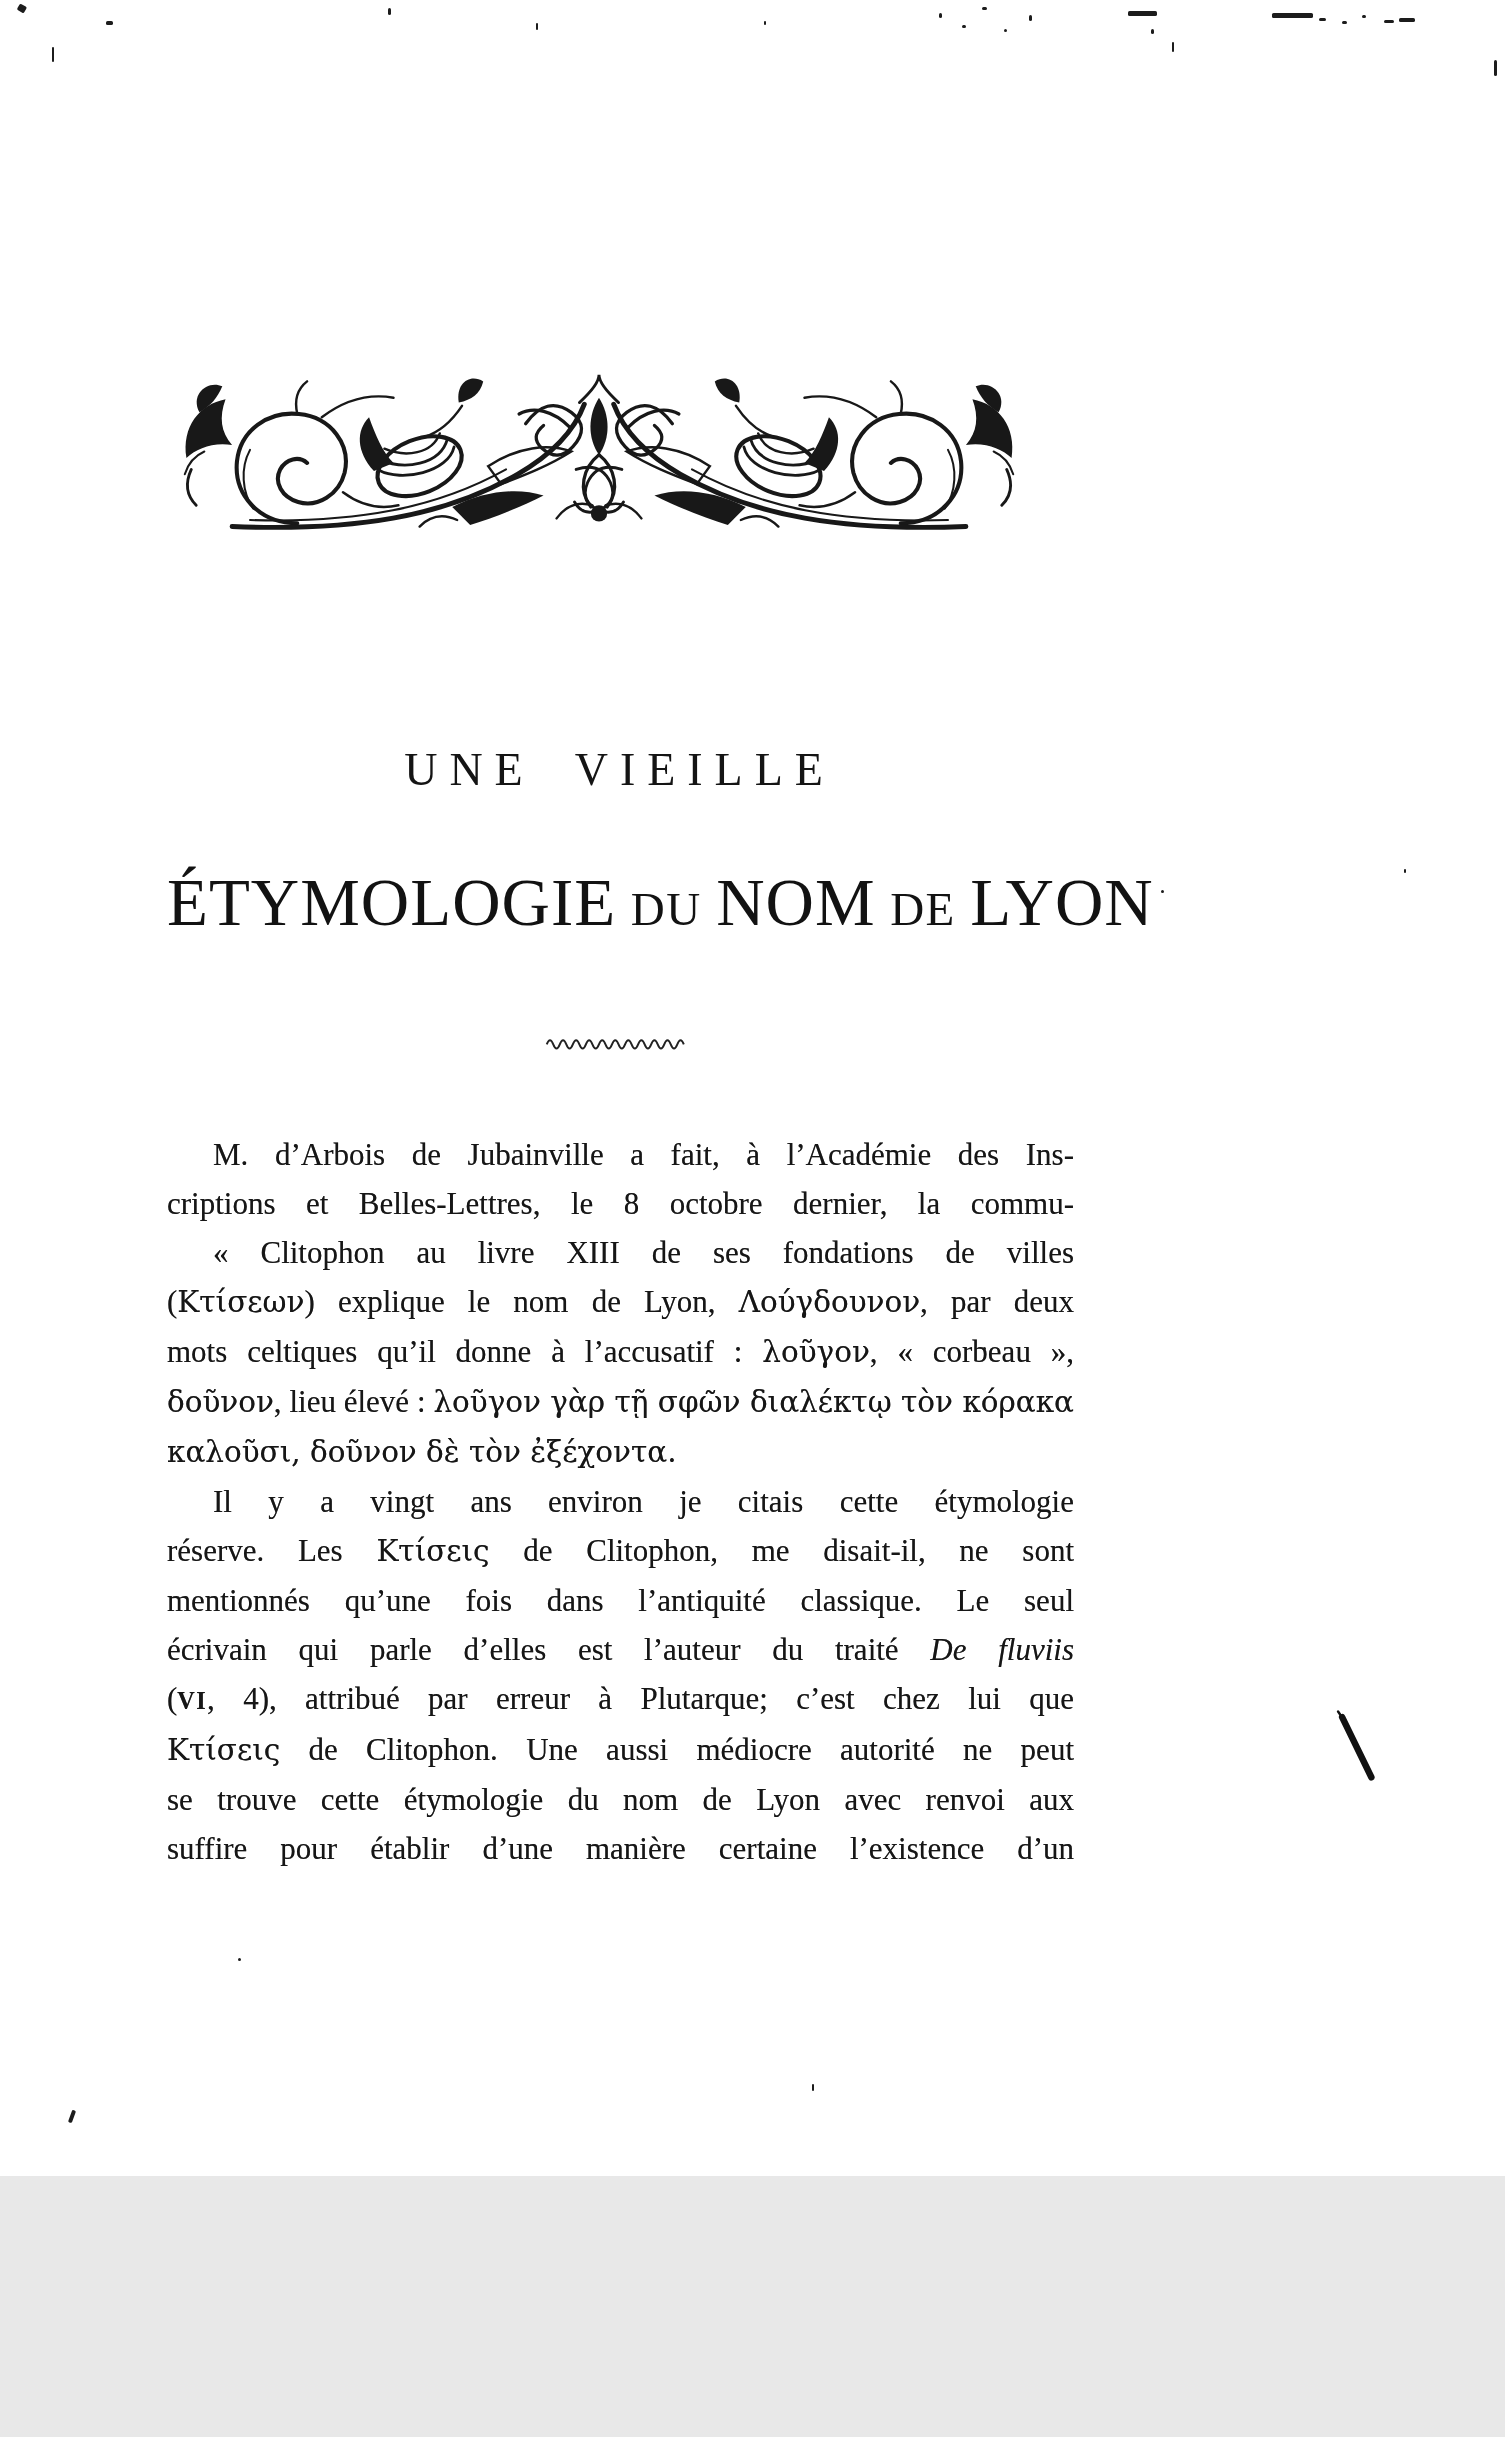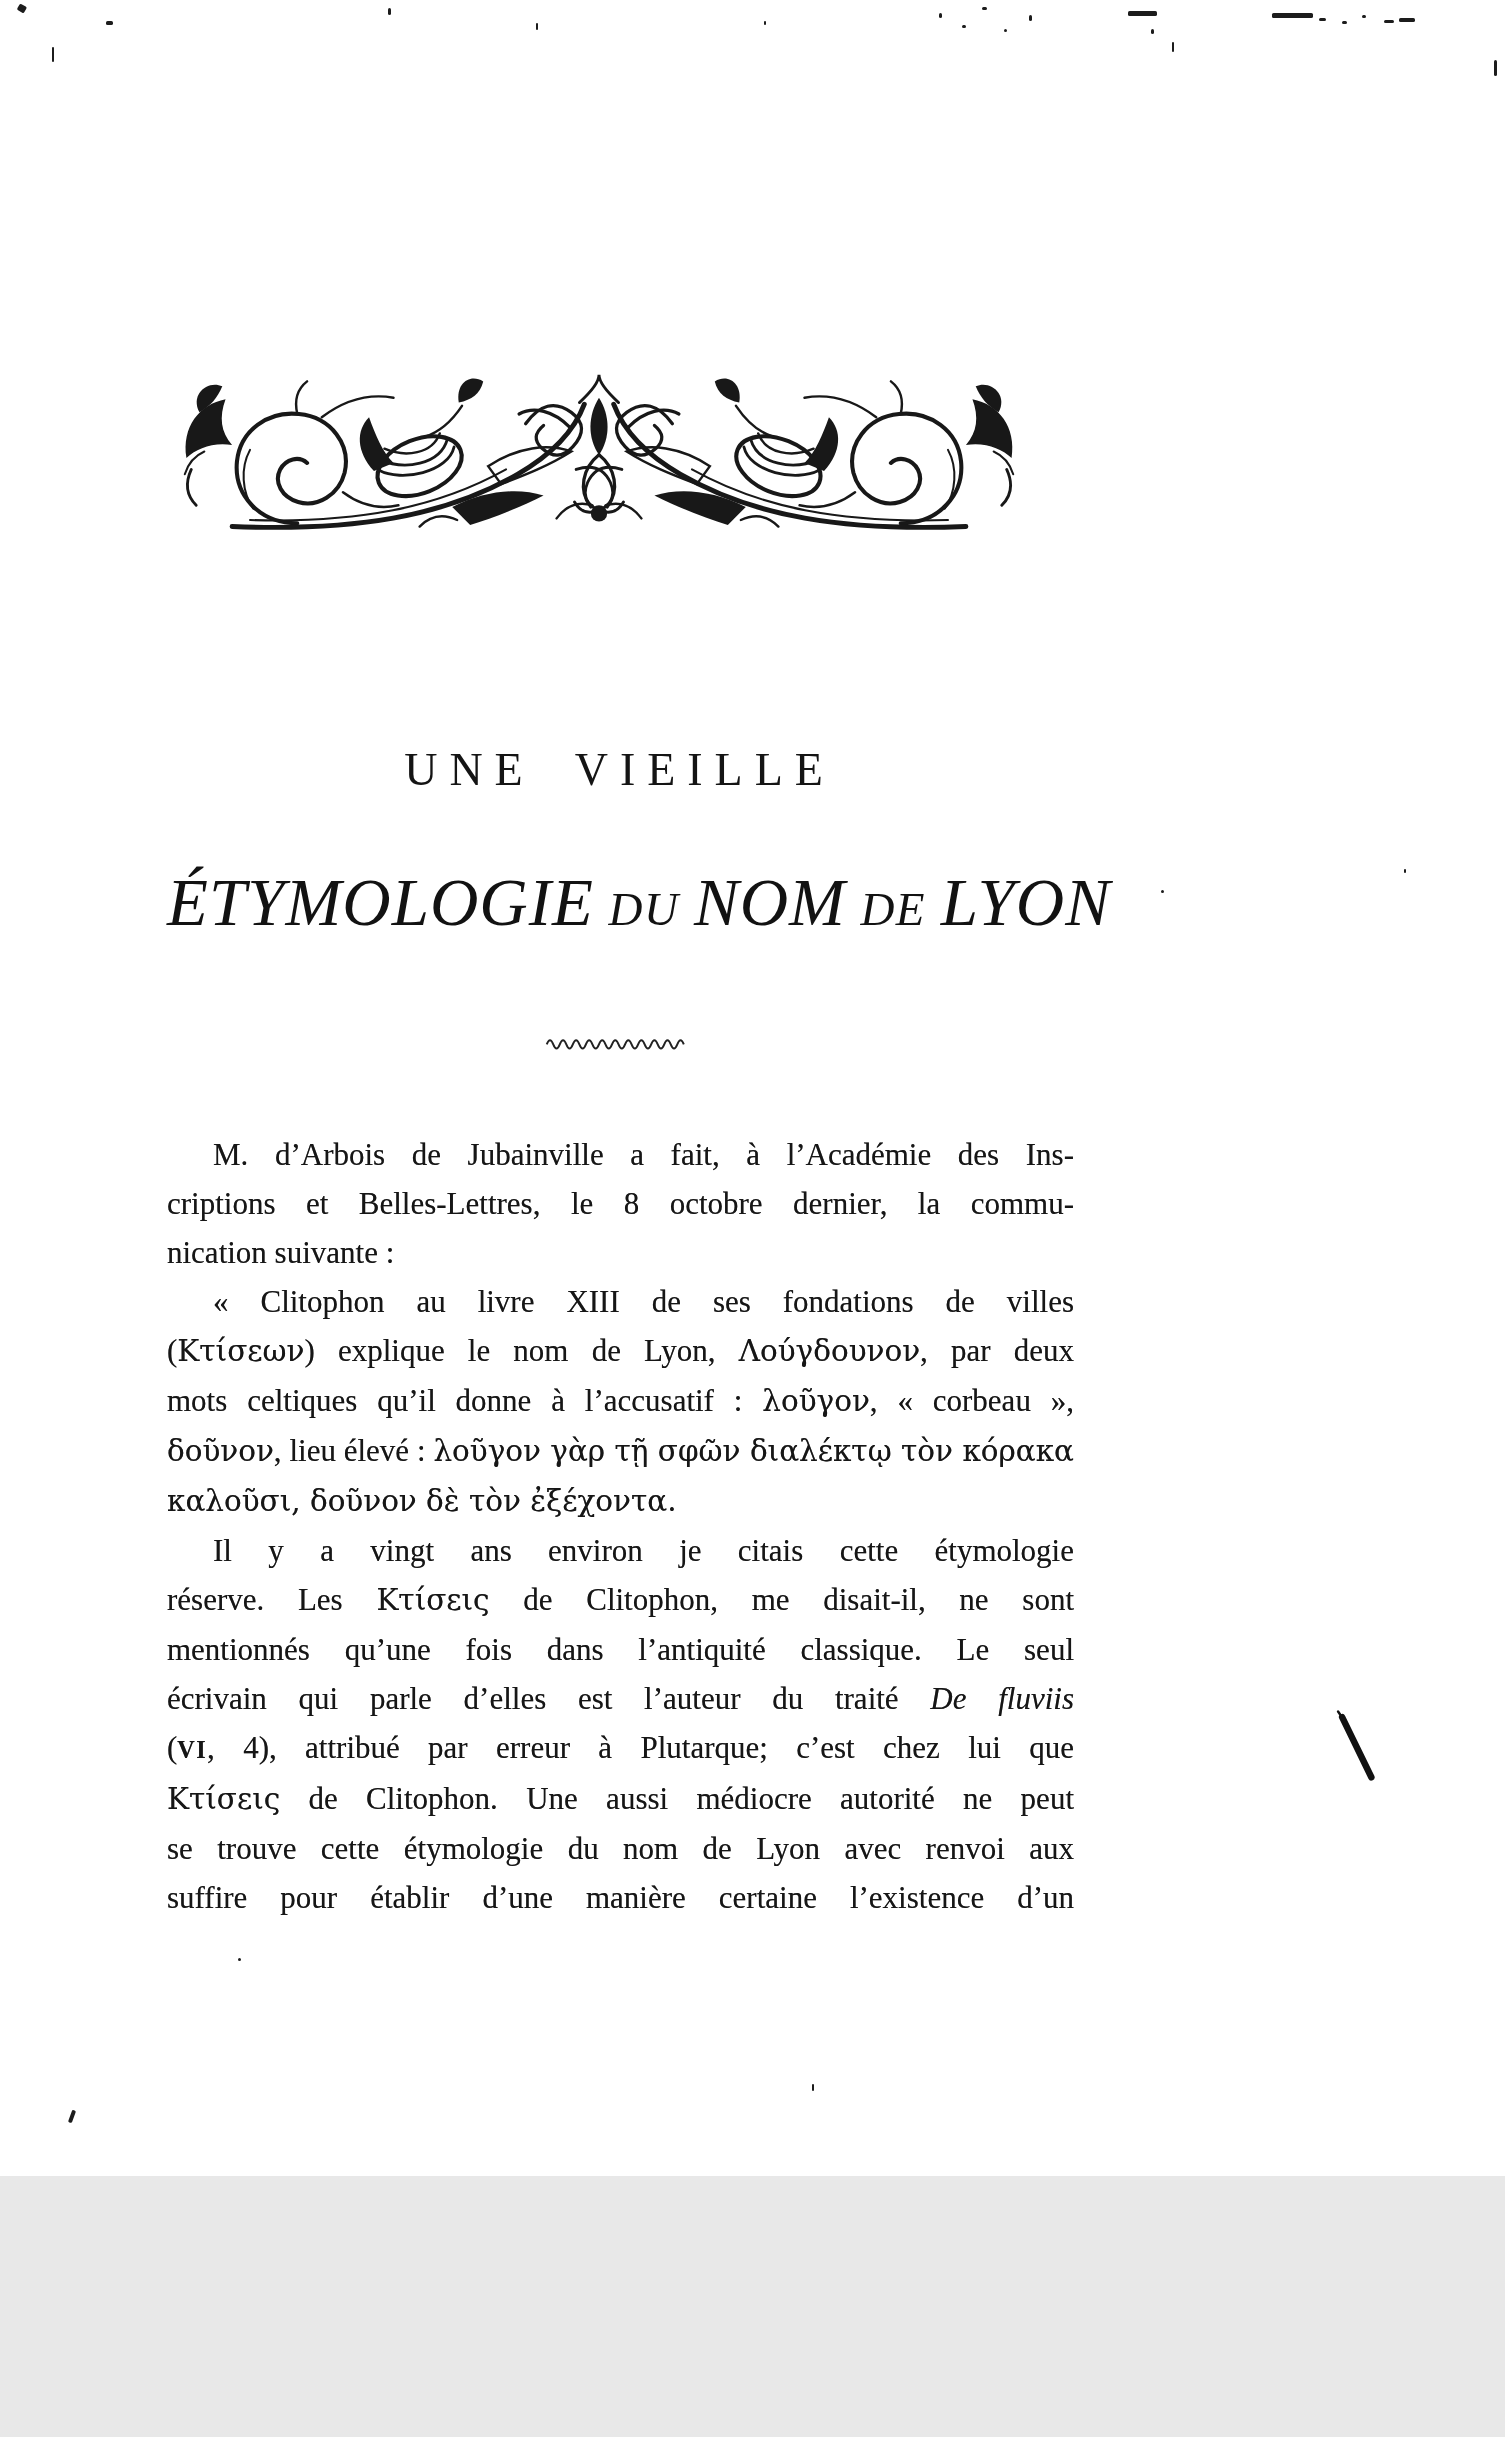--- a/index.html
+++ b/index.html
@@ -15,21 +15,21 @@
   .ornament{position:absolute;left:175px;top:369px;width:848px;height:165px;}
   
   .title1{
     position:absolute;left:167px;top:747px;width:905px;
     text-align:center;font-size:46px;line-height:1;
     letter-spacing:0.26em;word-spacing:0.38em;
     color:#141414;white-space:nowrap;
   }
   .title2{
     position:absolute;left:167px;top:869px;width:905px;
-    text-align:center;font-style:italic;line-height:1;
+    text-align:center;line-height:1;
     color:#121212;white-space:nowrap;
   }
   .title2 .big{font-size:67px;letter-spacing:0.015em;}
   .title2 .small{font-size:47px;letter-spacing:0.03em;padding:0 11.4px;}
   
   .squiggle{position:absolute;left:545px;top:1037px;width:143px;height:14.7px;}
   
   .body-text{
     position:absolute;left:167px;top:1130px;width:907px;
     font-size:31px;line-height:49px;
@@ -114,21 +114,20 @@
     <span class="big">LYON</span>
   </div>
 
   <svg class="squiggle" viewBox="0 0 175 18" xmlns="http://www.w3.org/2000/svg">
     <path d="M2,9 q4,-10 8,0 t8,0 t8,0 t8,0 t8,0 t8,0 t8,0 t8,0 t8,0 t8,0 t8,0 t8,0 t8,0 t8,0 t8,0 t8,0 t8,0 t8,0 t8,0 t8,0 t8,0" stroke="#222222" stroke-width="2.4" fill="none"></path>
   </svg>
 
   <div class="body-text">
       <div class="bl just ind"><span>M. d’Arbois de Jubainville a fait, à l’Académie des Ins-</span></div>
       <div class="bl just"><span>criptions et Belles-Lettres, le 8 octobre dernier, la commu-</span></div>
-      <div class="bl end"><span>nication suivante :</span></div>
       <div class="bl just ind"><span>« Clitophon au livre XIII de ses fondations de villes</span></div>
       <div class="bl just"><span>(</span><span class="g">Κτίσεων</span><span>) explique le nom de Lyon, </span><span class="g">Λούγδουνον</span><span>, par deux</span></div>
       <div class="bl just"><span>mots celtiques qu’il donne à l’accusatif : </span><span class="g">λοῦγον</span><span>, « corbeau »,</span></div>
       <div class="bl just"><span class="g">δοῦνον</span><span>, lieu élevé : </span><span class="g">λοῦγον γὰρ τῇ σφῶν διαλέκτῳ τὸν κόρακα</span></div>
       <div class="bl end"><span class="g">καλοῦσι, δοῦνον δὲ τὸν ἐξέχοντα.</span></div>
       <div class="bl just ind"><span>Il y a vingt ans environ je citais cette étymologie</span></div>
       <div class="bl just"><span>réserve. Les </span><span class="g">Κτίσεις</span><span> de Clitophon, me disait-il, ne sont</span></div>
       <div class="bl just"><span>mentionnés qu’une fois dans l’antiquité classique. Le seul</span></div>
       <div class="bl just"><span>écrivain qui parle d’elles est l’auteur du traité </span><span class="i">De fluviis</span></div>
       <div class="bl just"><span>(</span><span class="sc">VI</span><span>, 4), attribué par erreur à Plutarque; c’est chez lui que</span></div>

